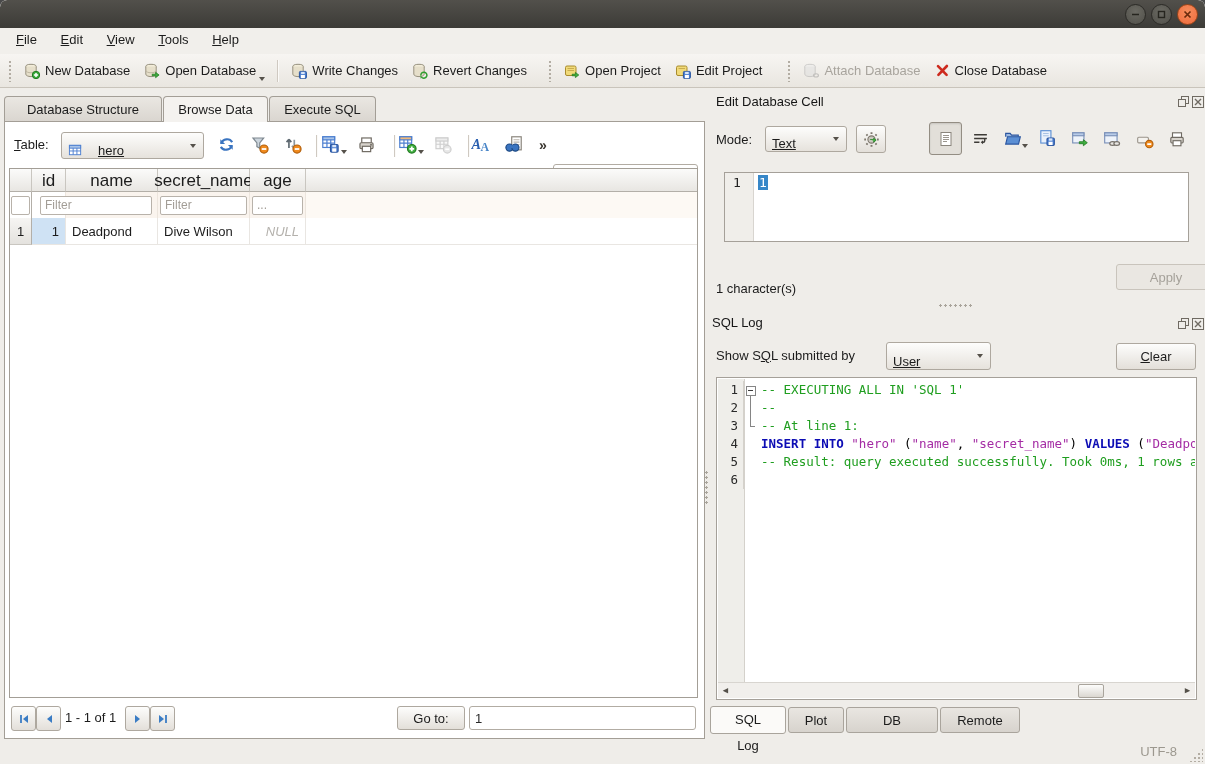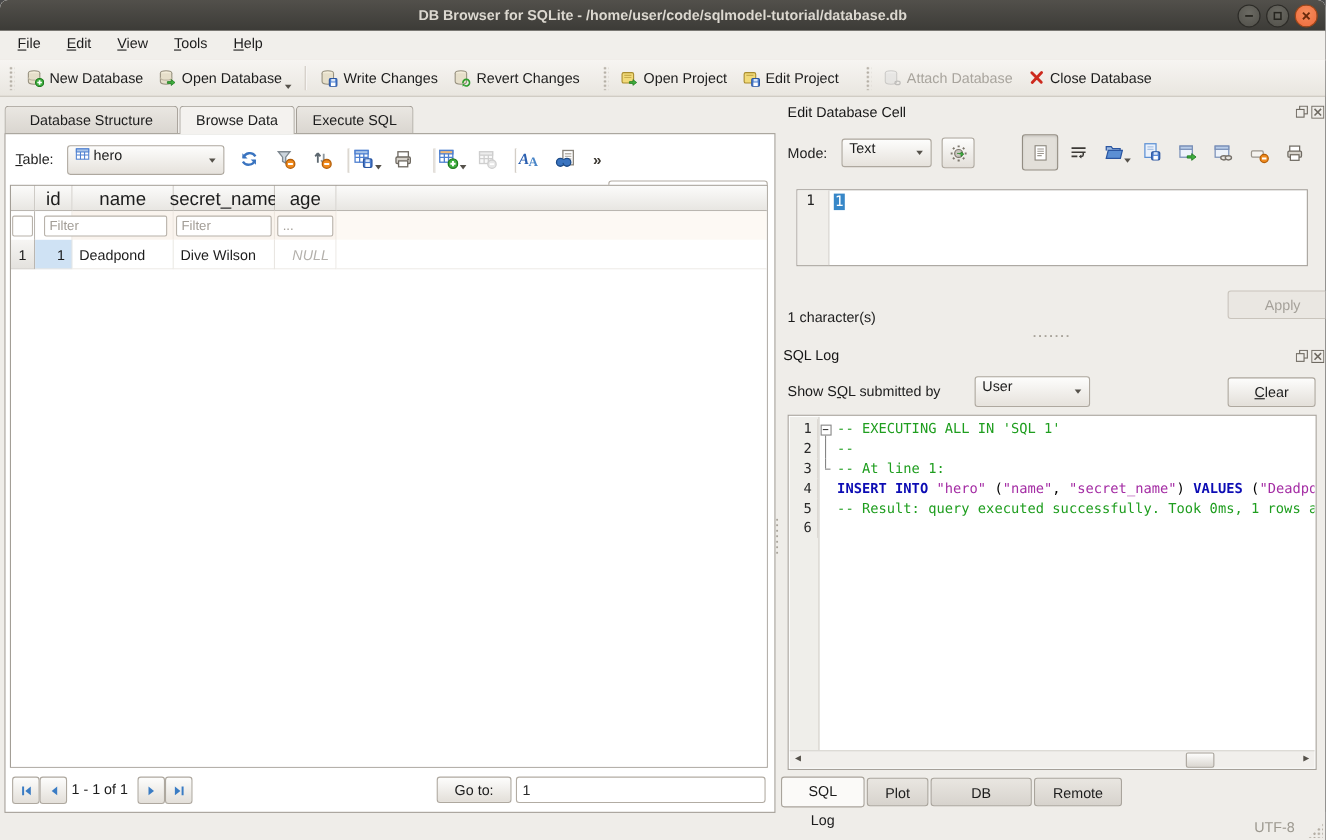--- a/index.html
+++ b/index.html
@@ -29,22 +29,22 @@
   .tgrip{width:5px;height:22px;margin:0 4px;background-image:radial-gradient(#b3ada3 1px,transparent 1.2px);background-size:4px 4px;}
   .dd-arrow{width:0;height:0;border-left:3.5px solid transparent;border-right:3.5px solid transparent;border-top:4px solid #55514a;display:inline-block;}
   .tbtn .dd-arrow{margin-left:-2px;align-self:flex-end;margin-bottom:3px;}
   
   .tab{position:absolute;top:96px;height:25px;line-height:25px;padding:0 14px;box-sizing:border-box;
     border:1px solid #a39e96;border-bottom:none;border-radius:4px 4px 0 0;
     background:linear-gradient(#eae7e2,#dad6d0);text-align:center;}
   .tab.active{background:#f4f2ef;height:26px;z-index:3;}
   .page{position:absolute;left:4px;top:121px;width:699px;height:616px;border:1px solid #a39e96;background:#ffffff;z-index:2;}
   
-  .combo{display:inline-flex;align-items:flex-start;gap:2px;border:1px solid #aea89f;border-radius:3px;
-    background:linear-gradient(#fdfdfc,#e6e2dc);padding:0 6px;box-sizing:border-box;position:relative;}
+  .combo{display:inline-flex;align-items:flex-end;gap:15px;border:1px solid #aea89f;border-radius:3px;
+    background:linear-gradient(#fdfdfc,#e6e2dc);padding:0 6px;box-sizing:border-box;position:relative;text-decoration:underline;}
   .combo .dd-arrow{position:absolute;right:7px;top:50%;margin-top:-2px;}
   .ibtn{display:inline-flex;align-items:flex-end;}
   .ibtn.disabled{opacity:.45;filter:grayscale(1);}
   .chevron{color:#3b3731;font-size:14px;font-weight:bold;}
   .line-input{border:1px solid #b2aca3;border-radius:3px;background:#fff;font-family:"Liberation Sans",sans-serif;
     font-size:13px;color:#2a2a2a;padding:0 5px;box-sizing:border-box;}
   .line-input::placeholder{color:#9b968e;}
   
   .grid{position:absolute;left:4px;top:46px;width:687px;height:528px;border:1px solid #a39e96;background:#fff;
     display:grid;grid-template-columns:22px 34px 92px 92px 56px 1fr;grid-template-rows:23px 26px 27px 1fr;}
@@ -112,21 +112,20 @@
   .vsplit{position:absolute;left:704px;top:470px;width:5px;height:34px;
     background-image:radial-gradient(#a9a49b 1px,transparent 1.2px);background-size:5px 5px;}
   svg{display:block;}
 </style>
 </head>
 <body>
 
 <div class="window">
 
   <div class="titlebar">
-    <span>DB Browser for SQLite - /home/user/code/sqlmodel-tutorial/database.db</span>
     <div class="winbtns">
       <div class="winbtn">
           <svg width="9" height="9">
             <path d="M1 4.5h7" stroke="#26251f" stroke-width="1.6"></path>
           </svg>
         </div>
       <div class="winbtn">
           <svg width="9" height="9">
             <rect x="1.5" y="1.5" width="6" height="6" fill="none" stroke="#26251f" stroke-width="1.4"></rect>
           </svg>

